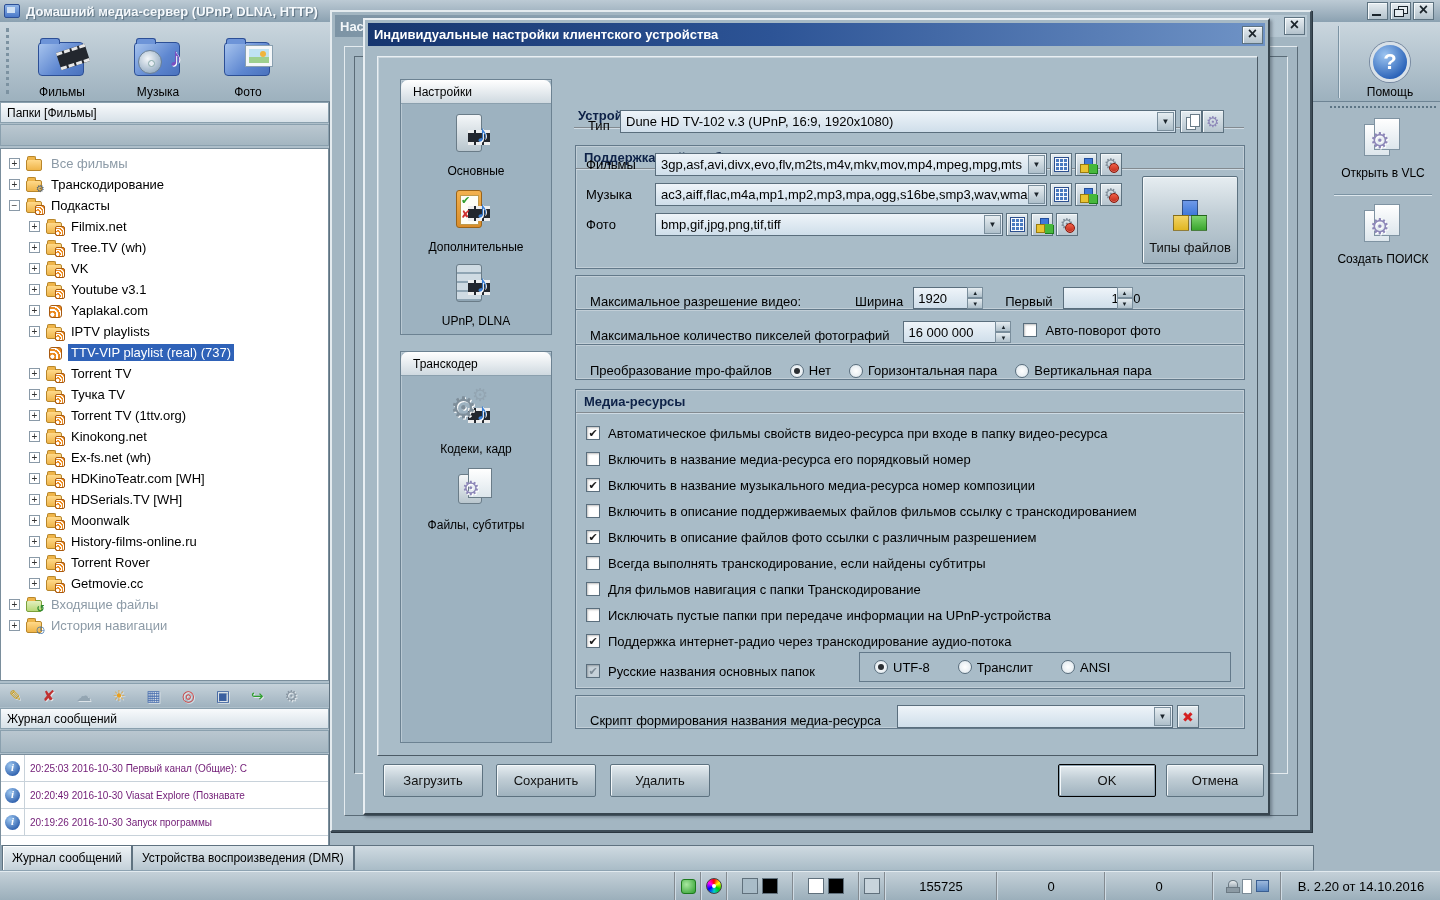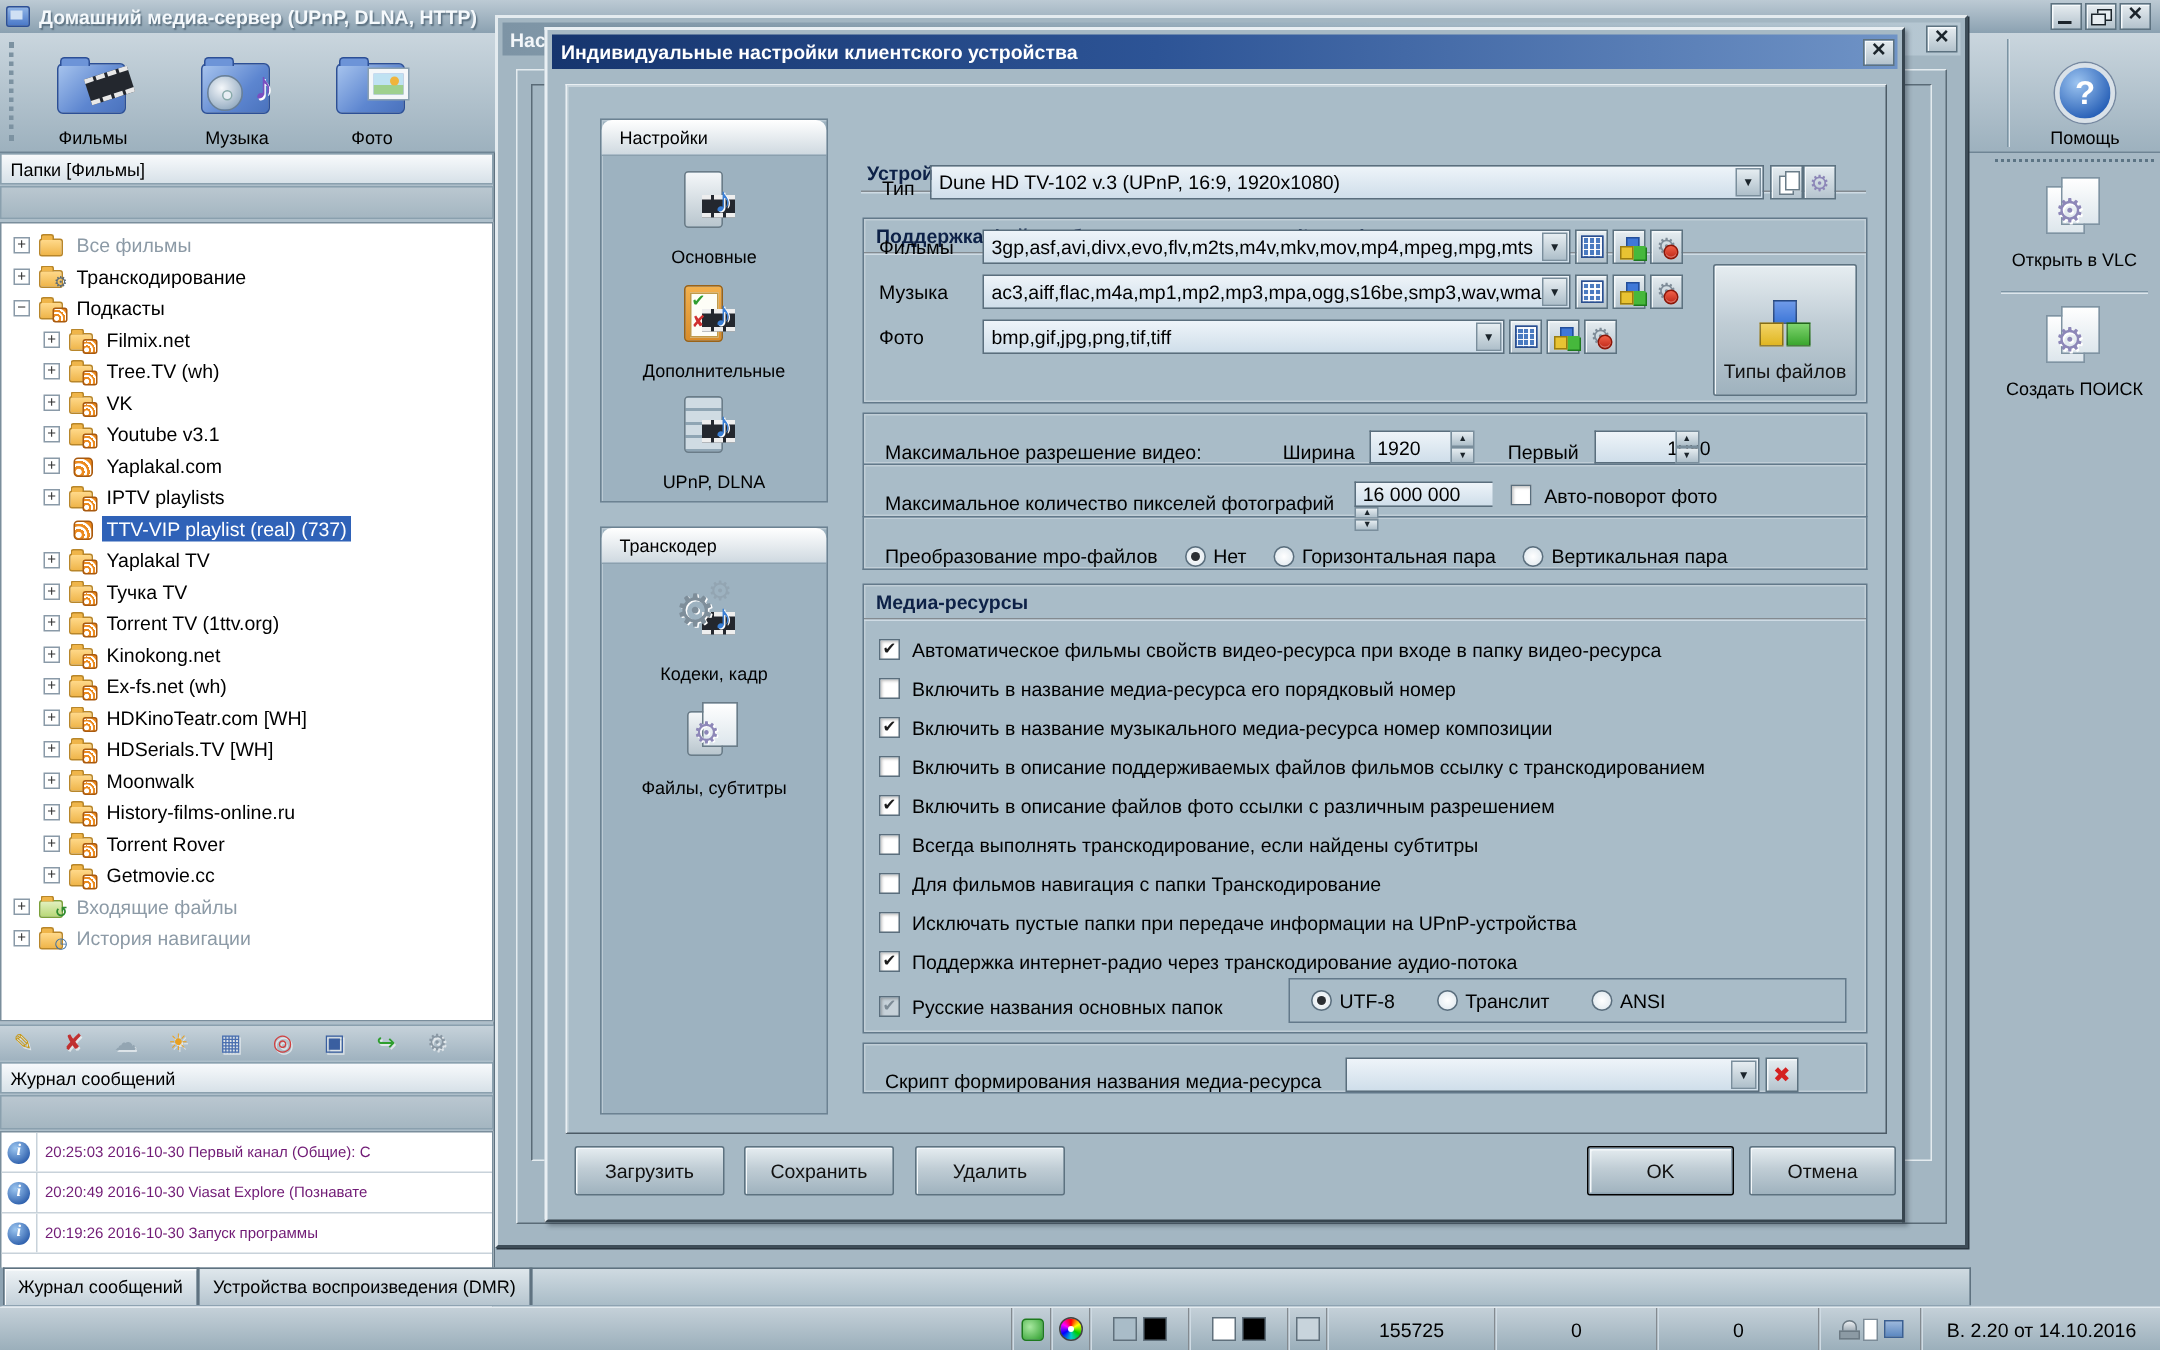--- a/index.html
+++ b/index.html
@@ -373,21 +373,21 @@
             <i class="b"></i>
           </span>
           <span class="tlab">TTV-VIP playlist (real) (737)</span>
         </div>
         <div class="trow lvl2">
           <span class="exp">+</span>
           <span class="tico ico-rss-folder">
             <i class="f"></i>
             <i class="b"></i>
           </span>
-          <span class="tlab">Yaplakal TV</span>
+          <span class="tlab">Torrent TV</span>
         </div>
         <div class="trow lvl2">
           <span class="exp">+</span>
           <span class="tico ico-rss-folder">
             <i class="f"></i>
             <i class="b"></i>
           </span>
           <span class="tlab">Тучка TV</span>
         </div>
         <div class="trow lvl2">
@@ -709,21 +709,21 @@
                   <span class="u">▲</span>
                   <span class="d">▼</span>
                 </span>
             </span>
           </div>
         </div>
 
         <div class="grpbox abs" style="left:5px;top:253px;width:670px;height:35px;border-top:none;">
           <div class="row" style="left:14px;top:0;height:33px;width:650px;">
             <span class="lab12">Максимальное количество пикселей фотографий</span>
-            <span class="spin" style="margin-left:14px;flex-direction:column;">
+            <span class="spin" style="margin-left:14px;">
               <span class="val" style="width:92px;">16 000 000</span>
               <span class="ud">
                   <span class="u">▲</span>
                   <span class="d">▼</span>
                 </span>
             </span>
             <span class="crow cb-off" style="padding-left:12px;">
               <span class="cbx"></span>
               <span class="clab">Авто-поворот фото</span>
             </span>

